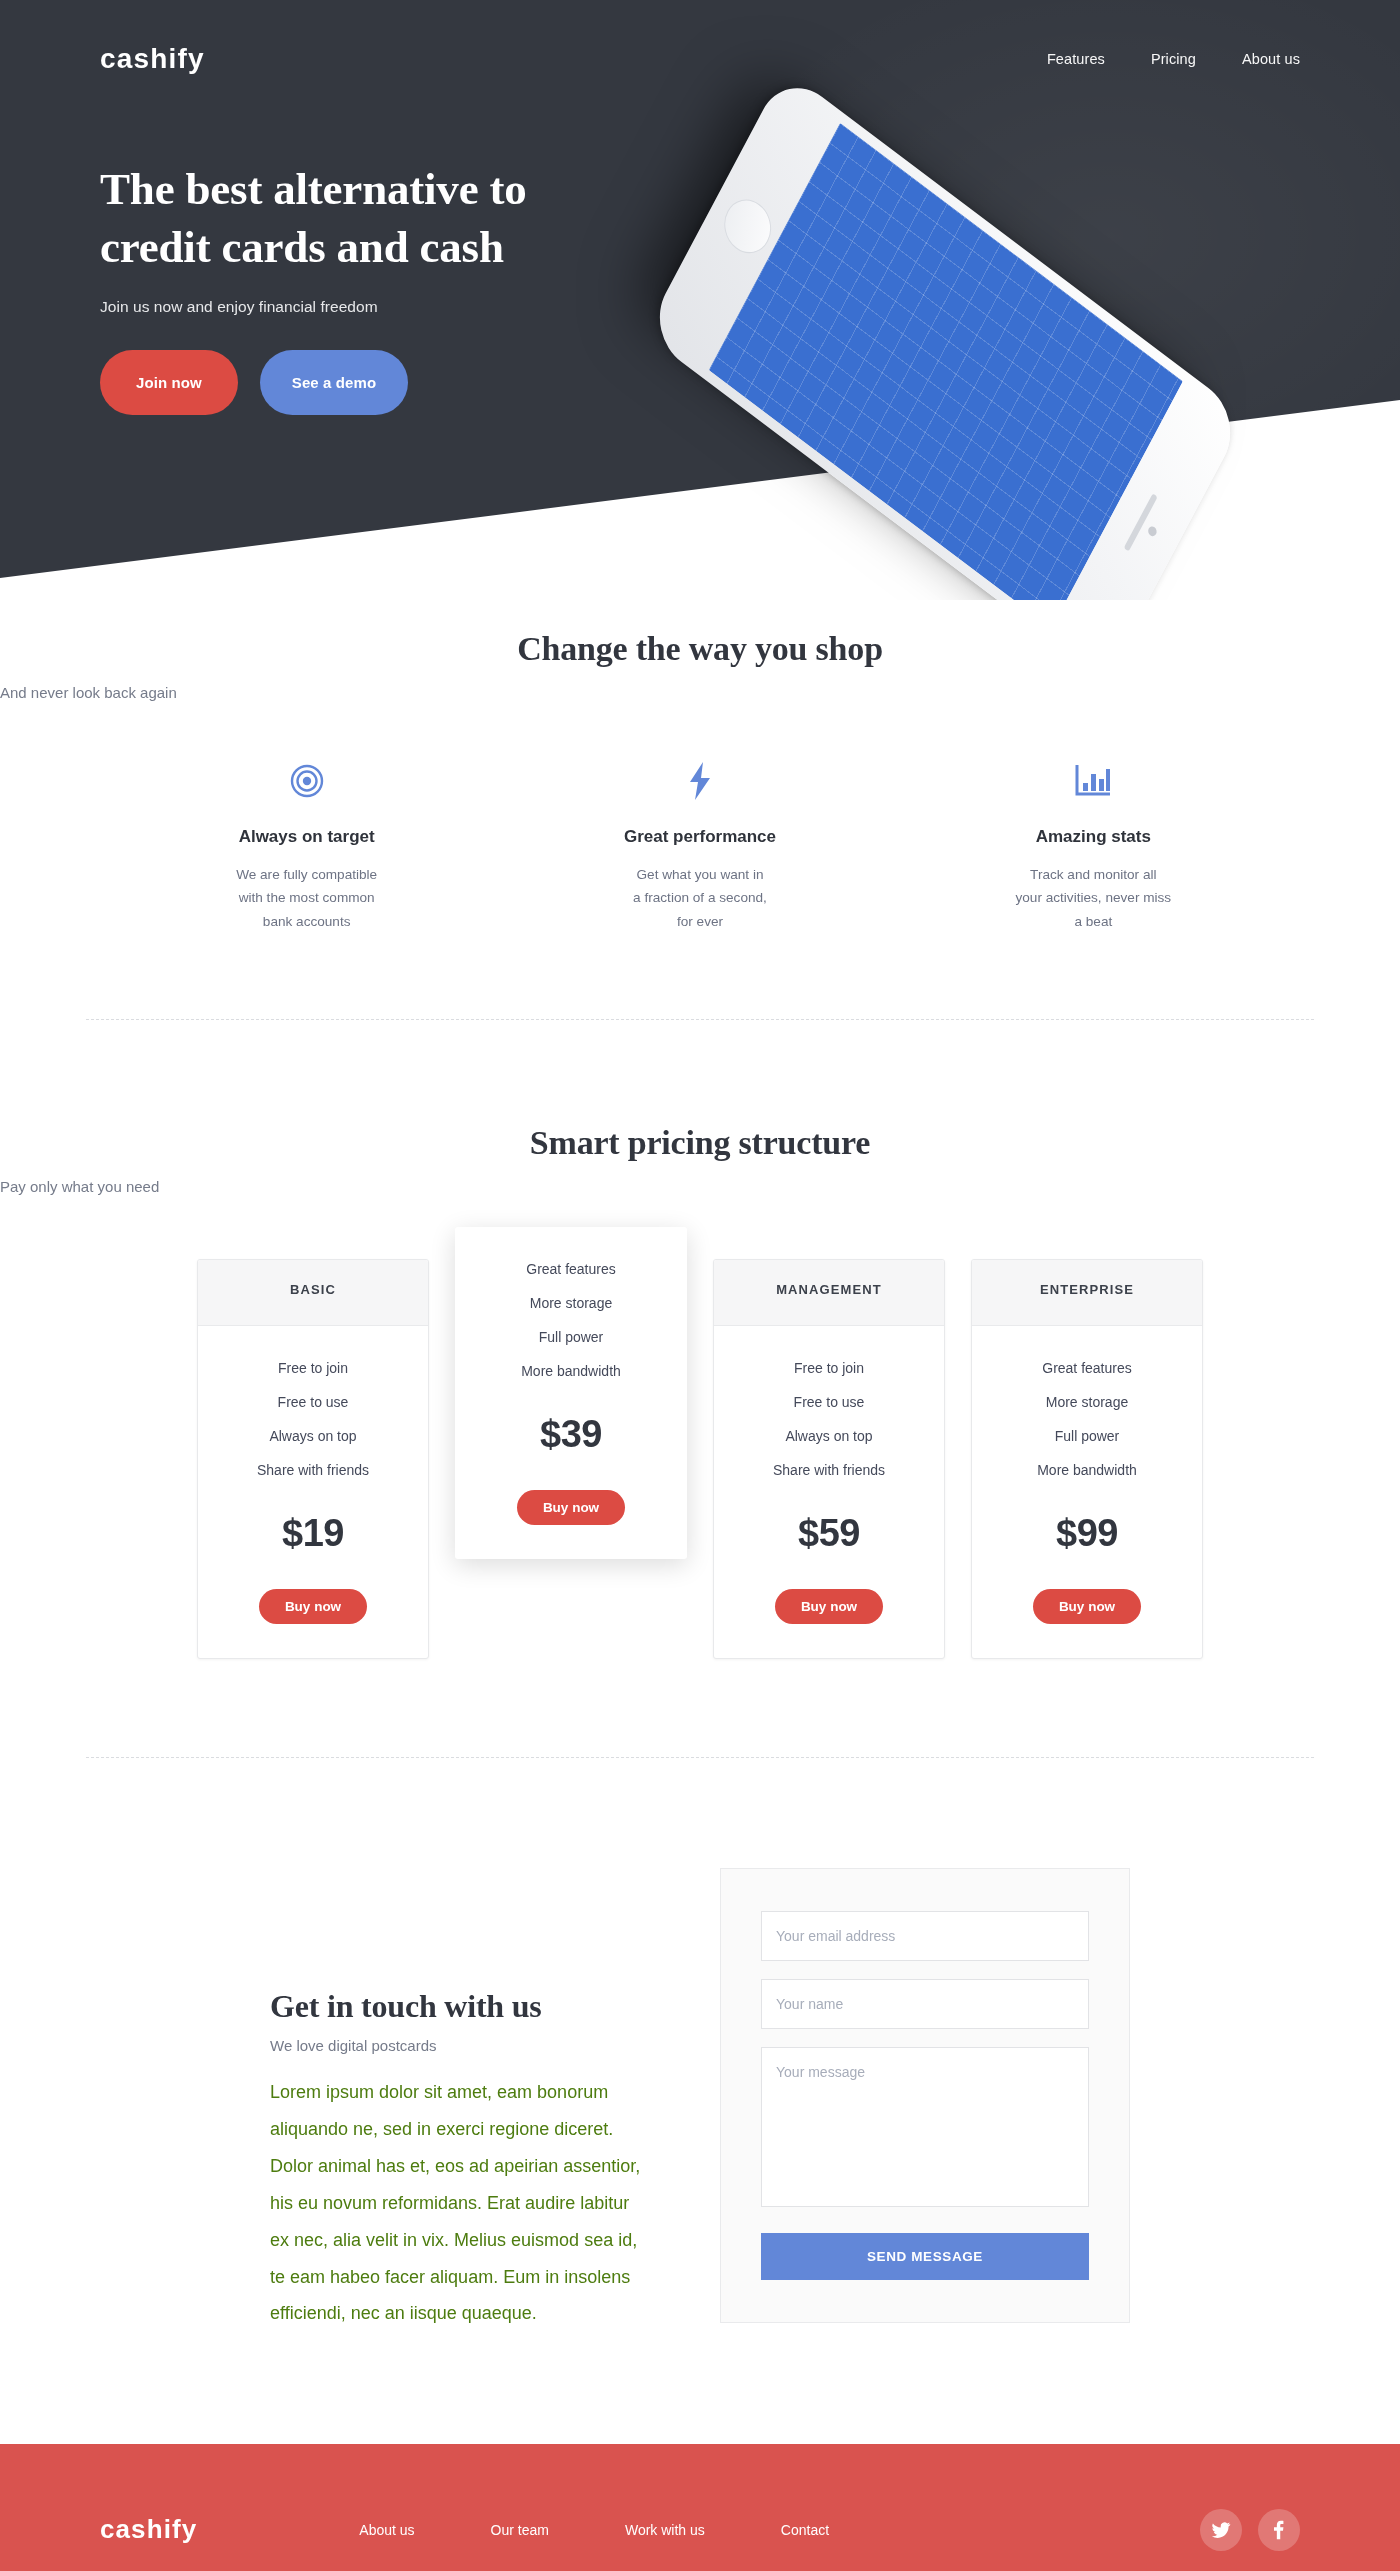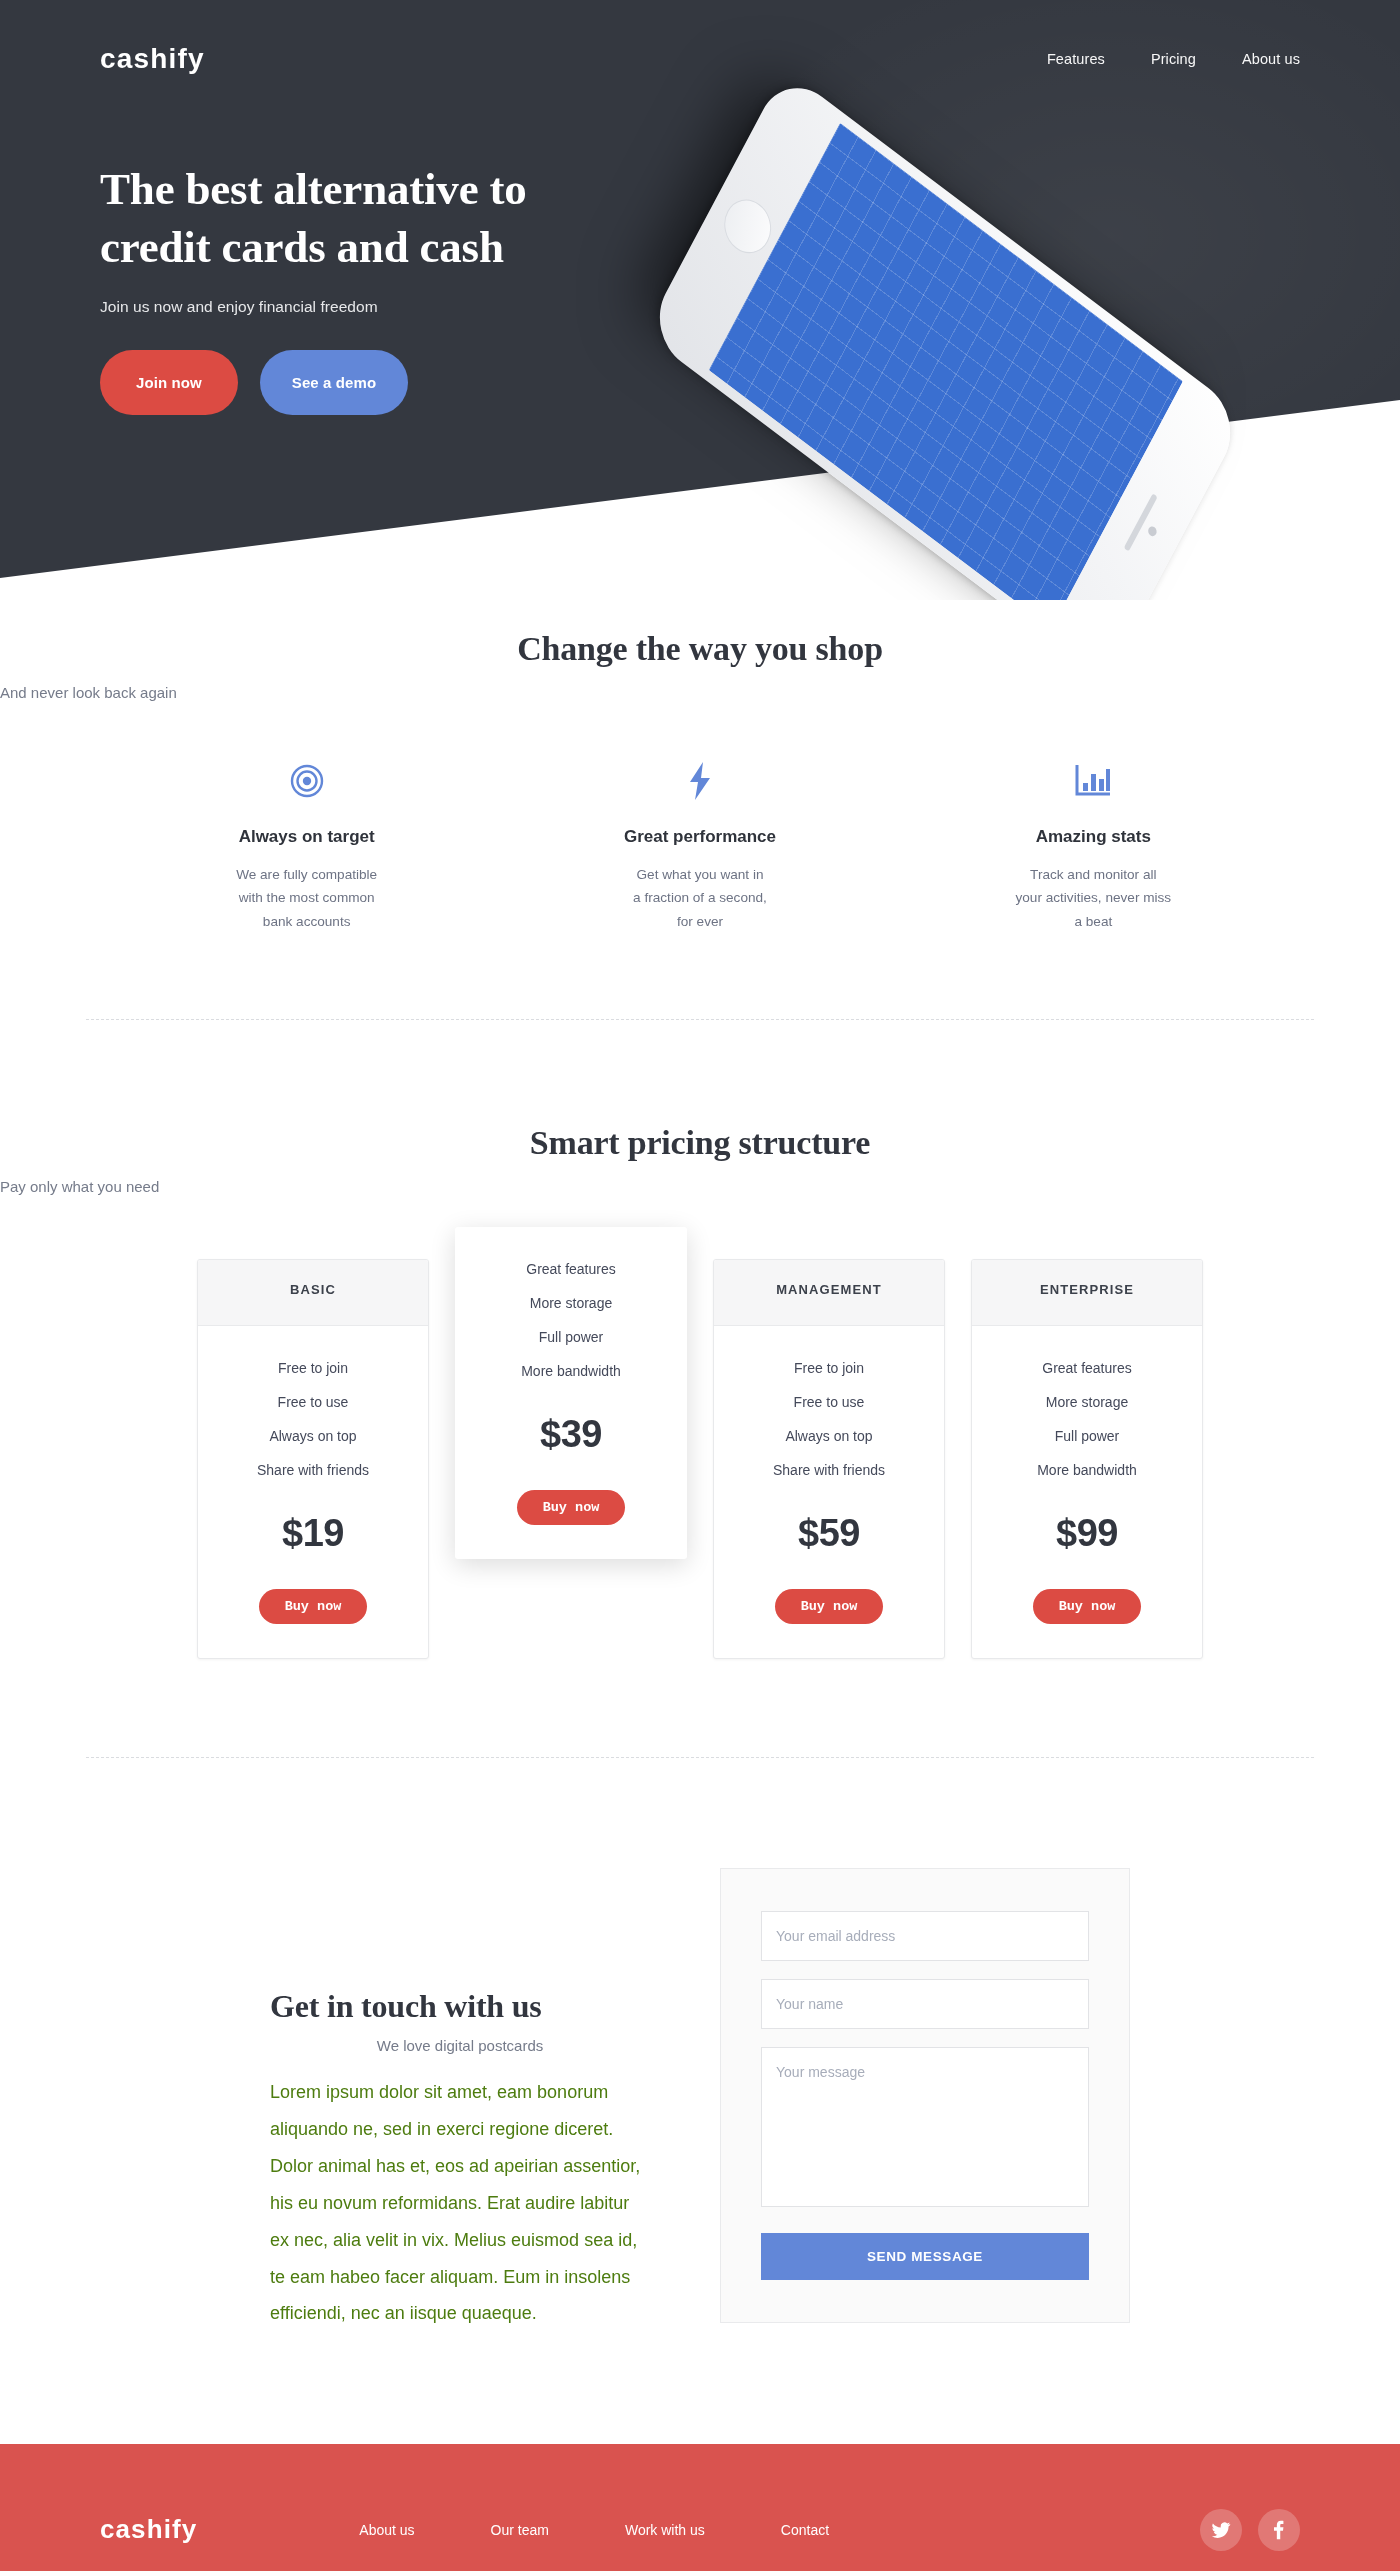--- a/index.html
+++ b/index.html
@@ -272,21 +272,21 @@
   }
   .buy-btn {
     background: #dc4b43;
     color: #ffffff;
     border: none;
     border-radius: 999px;
     padding: 10px 26px;
     font-size: 13.5px;
     font-weight: bold;
     cursor: pointer;
-    font-family: Liberation Mono, monospace;
+    font-family: Liberation Sans, sans-serif;
   }
 
   
   .contact-sec { padding-top: 110px; }
   .contact-wrap {
     display: flex;
     width: 1180px;
     margin: 0 auto;
     align-items: flex-start;
     gap: 70px;
@@ -297,21 +297,20 @@
     font-family: "Liberation Serif", serif;
     font-size: 32px;
     font-weight: bold;
     color: #32363f;
     letter-spacing: -0.2px;
   }
   .contact-sub {
     font-size: 15px;
     color: #757b8a;
     margin-top: 12px;
-    text-align: center;
   }
   .contact-body {
     font-size: 18px;
     color: #4d7c0f;
     line-height: 2.05;
     margin-top: 20px;
   }
   .contact-form {
     width: 410px;
     background: #fafafa;

